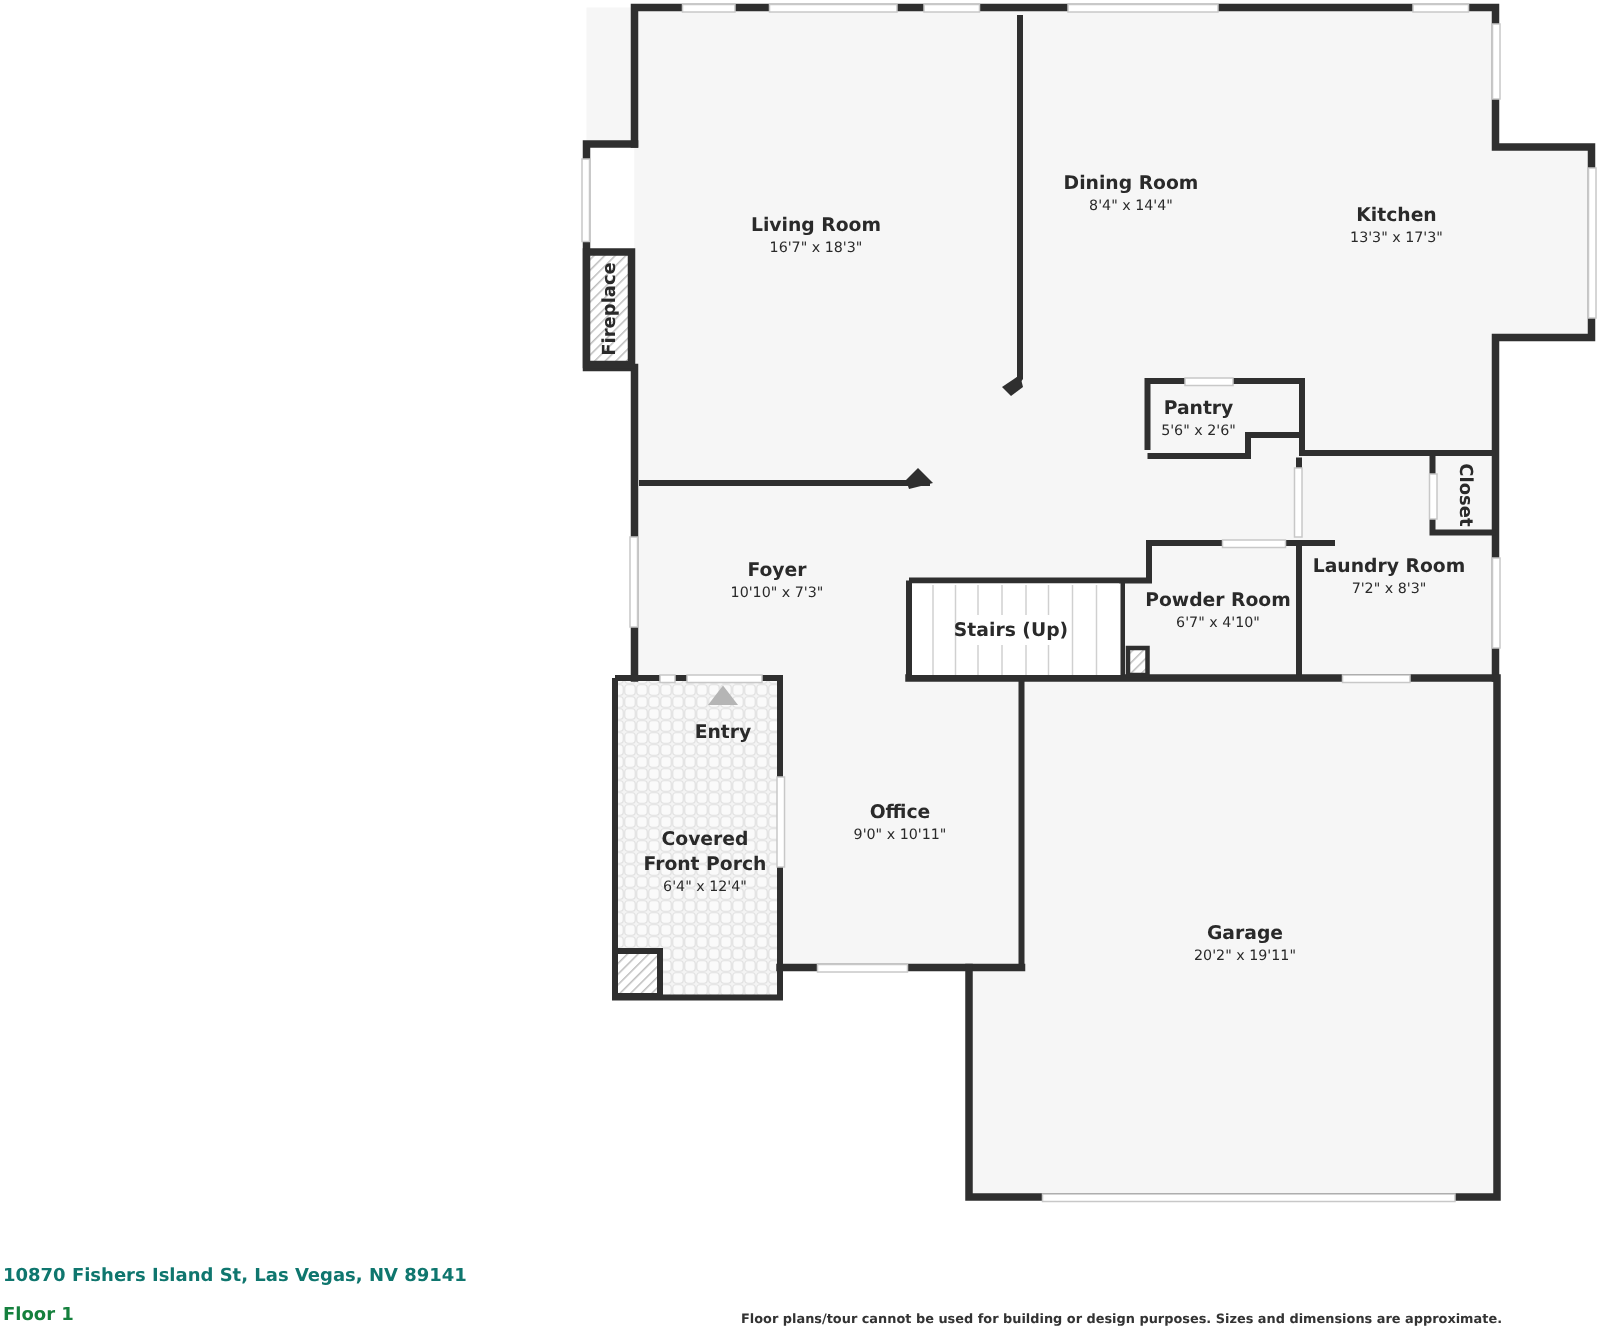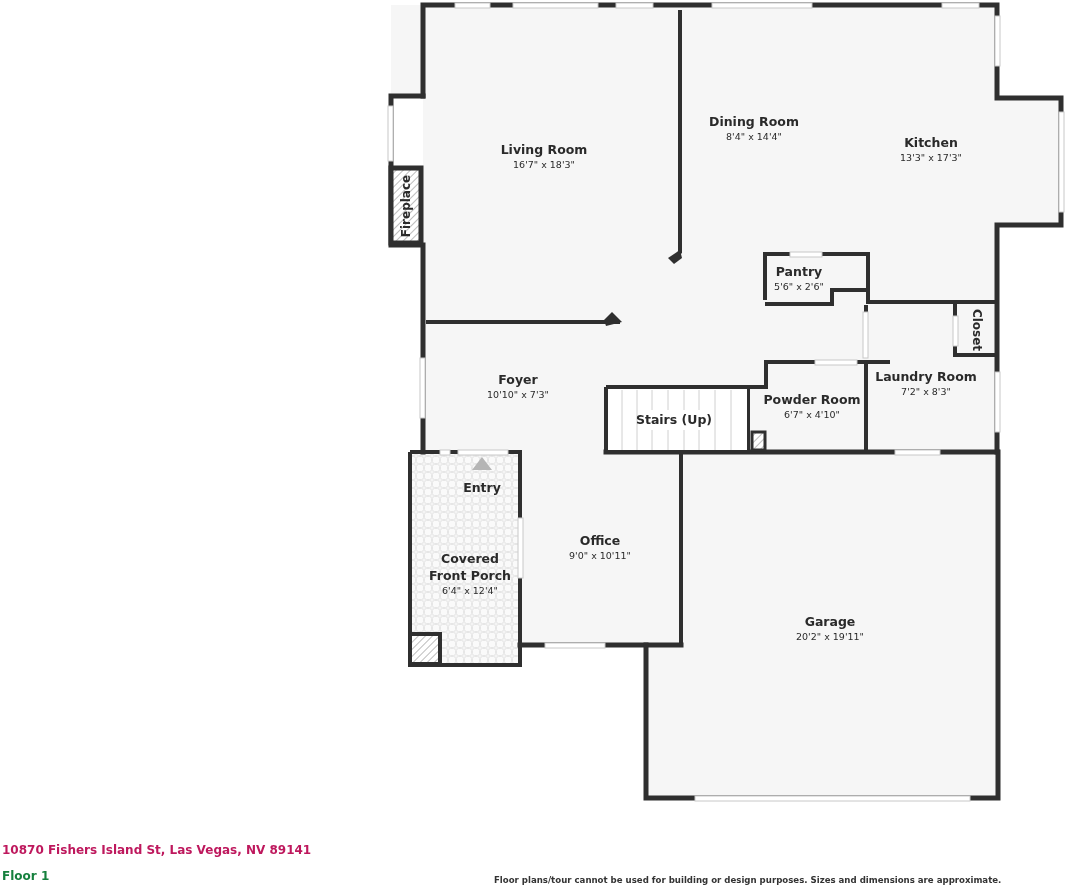--- a/index.html
+++ b/index.html
@@ -5,21 +5,21 @@
   html, body { margin:0; padding:0; background:#ffffff; }
   body { width:1065px; height:892px; position:relative; overflow:hidden; font-family:"DejaVu Sans", sans-serif; }
   svg.plan { position:absolute; left:0; top:0; }
   .floor { fill:#f6f6f6; }
   .wall { fill:none; stroke:#2f2f2f; stroke-width:5; stroke-linecap:square; }
   .wall-thin { fill:none; stroke:#2f2f2f; stroke-width:4; }
   .win { fill:#ffffff; stroke:#c8c8c8; stroke-width:1; }
   .rname { font-size:12.5px; fill:#2a2a2a; text-anchor:middle; font-weight:600; }
   .rdim { font-size:9.5px; fill:#2a2a2a; text-anchor:middle; }
   .stair { stroke:#d0d0d0; stroke-width:1; }
-  .footer-addr { position:absolute; left:2px; top:843px; font-size:12px; color:#be185d; font-weight:600; }
+  .footer-addr { position:absolute; left:2px; top:843px; font-size:12px; color:#0f766e; font-weight:600; }
   .footer-floor { position:absolute; left:2px; top:869px; font-size:12px; color:#15803d; font-weight:600; }
   .footer-disc { position:absolute; left:494px; top:875px; font-size:8.6px; color:#333; font-weight:600; }
 </style>
 </head>
 <body>
 
 <svg class="plan" width="1065" height="892" viewBox="0 0 1065 892" xmlns="http://www.w3.org/2000/svg">
   <defs>
     <pattern id="hatch" width="5" height="5" patternUnits="userSpaceOnUse" patternTransform="rotate(45)">
       <rect width="5" height="5" fill="#ffffff"></rect>

